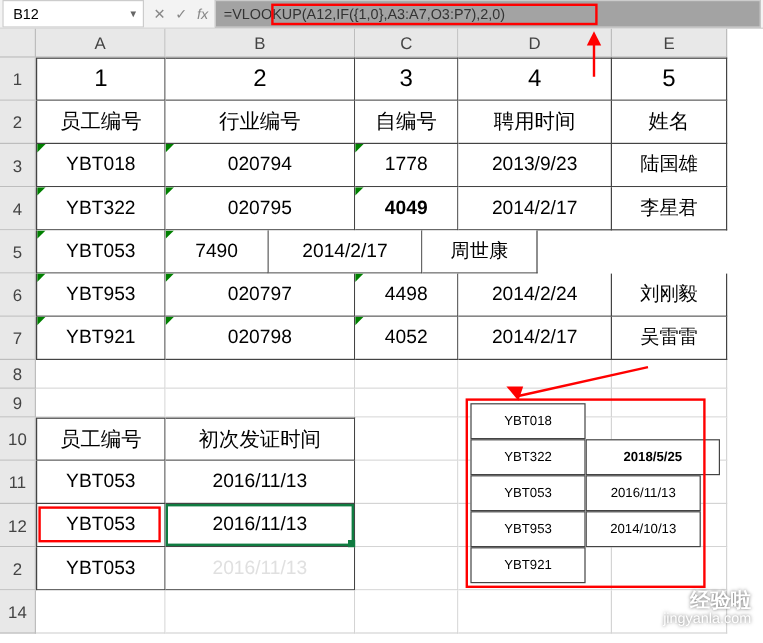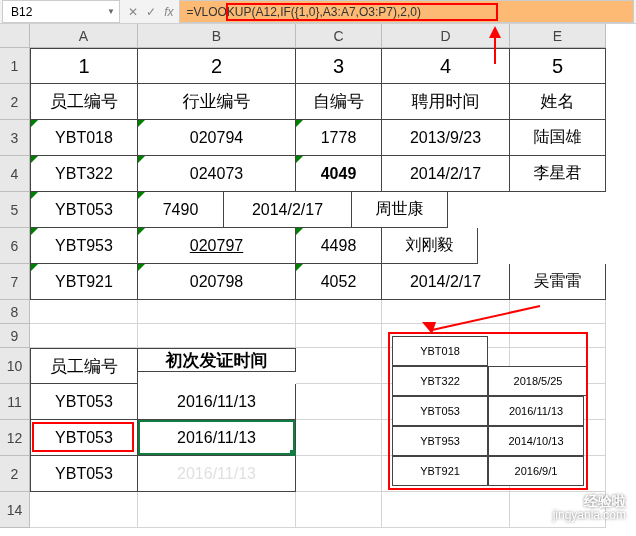--- a/index.html
+++ b/index.html
@@ -4,21 +4,21 @@
 <style>
   * { box-sizing: border-box; margin: 0; padding: 0; }
   body { font-family: "Microsoft YaHei", Arial, sans-serif; background: #fff; width: 636px; height: 536px; overflow: hidden; position: relative; }
   
   .formula-bar { display: flex; align-items: center; height: 24px; background: #f3f3f3; border-bottom: 1px solid #d0d0d0; font-size: 12px; }
   .name-box { width: 118px; height: 100%; display: flex; align-items: center; padding-left: 8px; background: #fff; border: 1px solid #ccc; margin: 2px; }
   .name-box .drop { margin-left: auto; margin-right: 4px; color: #666; font-size: 8px; }
   .fb-btns { display: flex; align-items: center; padding: 0 6px; gap: 8px; color: #888; }
   .fb-btns span { font-size: 12px; }
   .fx { font-style: italic; }
-  .formula-input { flex: 1; background: #fdba74; height: 100%; display: flex; align-items: center; padding-left: 6px; border: 1px solid #ccc; margin: 2px 2px 2px 0; color: #333; }
+  .formula-input { flex: 1; background: #a3a3a3; height: 100%; display: flex; align-items: center; padding-left: 6px; border: 1px solid #ccc; margin: 2px 2px 2px 0; color: #333; }
   
   .sheet-area { position: relative; }
   .corner { position: absolute; left: 0; top: 0; width: 30px; height: 24px; background: #e8e8e8; border-right: 1px solid #bdbdbd; border-bottom: 1px solid #bdbdbd; }
   
   .col-headers { display: flex; margin-left: 30px; }
   .col-h { height: 24px; background: #e8e8e8; border-right: 1px solid #bdbdbd; border-bottom: 1px solid #bdbdbd; display: flex; align-items: center; justify-content: center; font-size: 14px; color: #444; }
   
   .row-headers-and-grid { display: flex; }
   .row-headers { display: flex; flex-direction: column; width: 30px; }
   .row-h { background: #e8e8e8; border-right: 1px solid #bdbdbd; border-bottom: 1px solid #bdbdbd; display: flex; align-items: center; justify-content: center; font-size: 14px; color: #444; }
@@ -42,21 +42,21 @@
   .ghost { color: #e0e0e0; }
   
   .arrow { position: absolute; z-index: 6; }
   .arrow-head { fill: #ff0000; }
   .arrow-line { stroke: #ff0000; stroke-width: 2; fill: none; }
   
   .side-table { position: absolute; font-size: 11px; }
   .side-cell { border: 1px solid #444; display: flex; align-items: center; justify-content: center; background: #fff; }
   
   .watermark { position: absolute; right: 10px; bottom: 14px; color: #fff; text-shadow: 0 0 3px rgba(0,0,0,0.6); font-size: 12px; line-height: 14px; text-align: right; z-index: 10; pointer-events: none; }
-  .watermark .l1 { font-size: 14px; font-weight: bold; }
+  .watermark .l1 { font-size: 17px; font-weight: bold; }
 </style>
 </head>
 <body>
 
 <div class="formula-bar">
   <div class="name-box">
     <span>B12</span>
     <span class="drop">▼</span>
   </div>
   <div class="fb-btns">
@@ -118,35 +118,36 @@
         </div>
         <div class="grid-row">
           <div class="cell data-font green-tri" style="width: 108px; height: 36px; border-right: 1px solid rgb(68, 68, 68); border-bottom: 1px solid rgb(68, 68, 68); border-left: 1px solid rgb(68, 68, 68);">YBT018</div>
           <div class="cell data-font green-tri" style="width: 158px; height: 36px; border-right: 1px solid rgb(68, 68, 68); border-bottom: 1px solid rgb(68, 68, 68);">020794</div>
           <div class="cell data-font green-tri" style="width: 86px; height: 36px; border-right: 1px solid rgb(68, 68, 68); border-bottom: 1px solid rgb(68, 68, 68);">1778</div>
           <div class="cell data-font" style="width: 128px; height: 36px; border-right: 1px solid rgb(68, 68, 68); border-bottom: 1px solid rgb(68, 68, 68);">2013/9/23</div>
           <div class="cell data-font" style="width: 96px; height: 36px; border-right: 1px solid rgb(68, 68, 68); border-bottom: 1px solid rgb(68, 68, 68);">陆国雄</div>
         </div>
         <div class="grid-row">
           <div class="cell data-font green-tri" style="width: 108px; height: 36px; border-right: 1px solid rgb(68, 68, 68); border-bottom: 1px solid rgb(68, 68, 68); border-left: 1px solid rgb(68, 68, 68);">YBT322</div>
-          <div class="cell data-font green-tri" style="width: 158px; height: 36px; border-right: 1px solid rgb(68, 68, 68); border-bottom: 1px solid rgb(68, 68, 68);">024073</div>
+          <div class="cell data-font green-tri" style="width: 158px; height: 36px; border-right: 1px solid rgb(68, 68, 68); border-bottom: 1px solid rgb(68, 68, 68);">020795</div>
           <div class="cell data-font green-tri" style="width: 86px; height: 36px; border-right: 1px solid rgb(68, 68, 68); border-bottom: 1px solid rgb(68, 68, 68); font-weight: bold;">4049</div>
           <div class="cell data-font" style="width: 128px; height: 36px; border-right: 1px solid rgb(68, 68, 68); border-bottom: 1px solid rgb(68, 68, 68);">2014/2/17</div>
           <div class="cell data-font" style="width: 96px; height: 36px; border-right: 1px solid rgb(68, 68, 68); border-bottom: 1px solid rgb(68, 68, 68);">李星君</div>
         </div>
         <div class="grid-row">
           <div class="cell data-font green-tri" style="width: 108px; height: 36px; border-right: 1px solid rgb(68, 68, 68); border-bottom: 1px solid rgb(68, 68, 68); border-left: 1px solid rgb(68, 68, 68);">YBT053</div>
           <div class="cell data-font green-tri" style="width: 86px; height: 36px; border-right: 1px solid rgb(68, 68, 68); border-bottom: 1px solid rgb(68, 68, 68);">7490</div>
           <div class="cell data-font" style="width: 128px; height: 36px; border-right: 1px solid rgb(68, 68, 68); border-bottom: 1px solid rgb(68, 68, 68);">2014/2/17</div>
           <div class="cell data-font" style="width: 96px; height: 36px; border-right: 1px solid rgb(68, 68, 68); border-bottom: 1px solid rgb(68, 68, 68);">周世康</div>
         </div>
         <div class="grid-row">
           <div class="cell data-font green-tri" style="width: 108px; height: 36px; border-right: 1px solid rgb(68, 68, 68); border-bottom: 1px solid rgb(68, 68, 68); border-left: 1px solid rgb(68, 68, 68);">YBT953</div>
-          <div class="cell data-font green-tri" style="width: 158px; height: 36px; border-right: 1px solid rgb(68, 68, 68); border-bottom: 1px solid rgb(68, 68, 68); text-decoration: underline;">020797</div>
+          <div class="cell data-font green-tri" style="width: 158px; height: 36px; border-right: 1px solid rgb(68, 68, 68); border-bottom: 1px solid rgb(68, 68, 68);">020797</div>
           <div class="cell data-font green-tri" style="width: 86px; height: 36px; border-right: 1px solid rgb(68, 68, 68); border-bottom: 1px solid rgb(68, 68, 68);">4498</div>
+          <div class="cell data-font" style="width: 128px; height: 36px; border-right: 1px solid rgb(68, 68, 68); border-bottom: 1px solid rgb(68, 68, 68);">2014/2/24</div>
           <div class="cell data-font" style="width: 96px; height: 36px; border-right: 1px solid rgb(68, 68, 68); border-bottom: 1px solid rgb(68, 68, 68);">刘刚毅</div>
         </div>
         <div class="grid-row">
           <div class="cell data-font green-tri" style="width: 108px; height: 36px; border-right: 1px solid rgb(68, 68, 68); border-bottom: 1px solid rgb(68, 68, 68); border-left: 1px solid rgb(68, 68, 68);">YBT921</div>
           <div class="cell data-font green-tri" style="width: 158px; height: 36px; border-right: 1px solid rgb(68, 68, 68); border-bottom: 1px solid rgb(68, 68, 68);">020798</div>
           <div class="cell data-font green-tri" style="width: 86px; height: 36px; border-right: 1px solid rgb(68, 68, 68); border-bottom: 1px solid rgb(68, 68, 68);">4052</div>
           <div class="cell data-font" style="width: 128px; height: 36px; border-right: 1px solid rgb(68, 68, 68); border-bottom: 1px solid rgb(68, 68, 68);">2014/2/17</div>
           <div class="cell data-font" style="width: 96px; height: 36px; border-right: 1px solid rgb(68, 68, 68); border-bottom: 1px solid rgb(68, 68, 68);">吴雷雷</div>
         </div>
         <div class="grid-row">
@@ -158,21 +159,21 @@
         </div>
         <div class="grid-row">
           <div class="cell" style="width: 108px; height: 24px;"></div>
           <div class="cell" style="width: 158px; height: 24px;"></div>
           <div class="cell" style="width: 86px; height: 24px;"></div>
           <div class="cell" style="width: 128px; height: 24px;"></div>
           <div class="cell" style="width: 96px; height: 24px;"></div>
         </div>
         <div class="grid-row">
           <div class="cell hdr" style="width: 108px; height: 36px; border-width: 1px; border-style: solid; border-color: rgb(68, 68, 68);">员工编号</div>
-          <div class="cell hdr" style="width: 158px; height: 24px; border-right: 1px solid rgb(68, 68, 68); border-bottom: 1px solid rgb(68, 68, 68); border-top: 1px solid rgb(68, 68, 68); font-weight: bold;">初次发证时间</div>
+          <div class="cell hdr" style="width: 158px; height: 36px; border-right: 1px solid rgb(68, 68, 68); border-bottom: 1px solid rgb(68, 68, 68); border-top: 1px solid rgb(68, 68, 68);">初次发证时间</div>
           <div class="cell hdr" style="width: 86px; height: 36px;"></div>
           <div class="cell hdr" style="width: 128px; height: 36px;"></div>
           <div class="cell hdr" style="width: 96px; height: 36px;"></div>
         </div>
         <div class="grid-row">
           <div class="cell data-font" style="width: 108px; height: 36px; border-right: 1px solid rgb(68, 68, 68); border-bottom: 1px solid rgb(68, 68, 68); border-left: 1px solid rgb(68, 68, 68);">YBT053</div>
           <div class="cell data-font" style="width: 158px; height: 36px; border-right: 1px solid rgb(68, 68, 68); border-bottom: 1px solid rgb(68, 68, 68);">2016/11/13</div>
           <div class="cell data-font" style="width: 86px; height: 36px;"></div>
           <div class="cell data-font" style="width: 128px; height: 36px;"></div>
           <div class="cell data-font" style="width: 96px; height: 36px;"></div>
@@ -212,32 +213,31 @@
 <div class="red-box" style="left: 32px; top: 422px; width: 102px; height: 30px;"></div>
 <div class="sel-box" style="left: 138px; top: 420px; width: 157px; height: 35px;">
     <div class="sel-handle"></div>
   </div>
 <div class="side-table" style="left: 392px; top: 336px;">
     <div style="display: flex;">
       <div class="side-cell" style="width: 96px; height: 30px;">YBT018</div>
     </div>
     <div style="display: flex;">
       <div class="side-cell" style="width: 96px; height: 30px;">YBT322</div>
-      <div class="side-cell" style="width: 100px; height: 30px;">2018/5/25</div>
+      <div class="side-cell" style="width: 112px; height: 30px; font-weight: bold;">2018/5/25</div>
     </div>
     <div style="display: flex;">
       <div class="side-cell" style="width: 96px; height: 30px;">YBT053</div>
       <div class="side-cell" style="width: 96px; height: 30px;">2016/11/13</div>
     </div>
     <div style="display: flex;">
       <div class="side-cell" style="width: 96px; height: 30px;">YBT953</div>
       <div class="side-cell" style="width: 96px; height: 30px;">2014/10/13</div>
     </div>
     <div style="display: flex;">
       <div class="side-cell" style="width: 96px; height: 30px;">YBT921</div>
-      <div class="side-cell" style="width: 96px; height: 30px;">2016/9/1</div>
     </div>
   </div>
 <div class="red-box" style="left: 388px; top: 332px; width: 200px; height: 158px;"></div>
 <svg class="arrow" style="position: absolute; left: 0px; top: 0px; width: 636px; height: 536px; pointer-events: none; z-index: 7;">
     <line x1="540" y1="306" x2="432" y2="330" class="arrow-line"></line>
     <polygon points="432,334 422,322 436,322" class="arrow-head"></polygon>
   </svg>
 
 </body></html>

